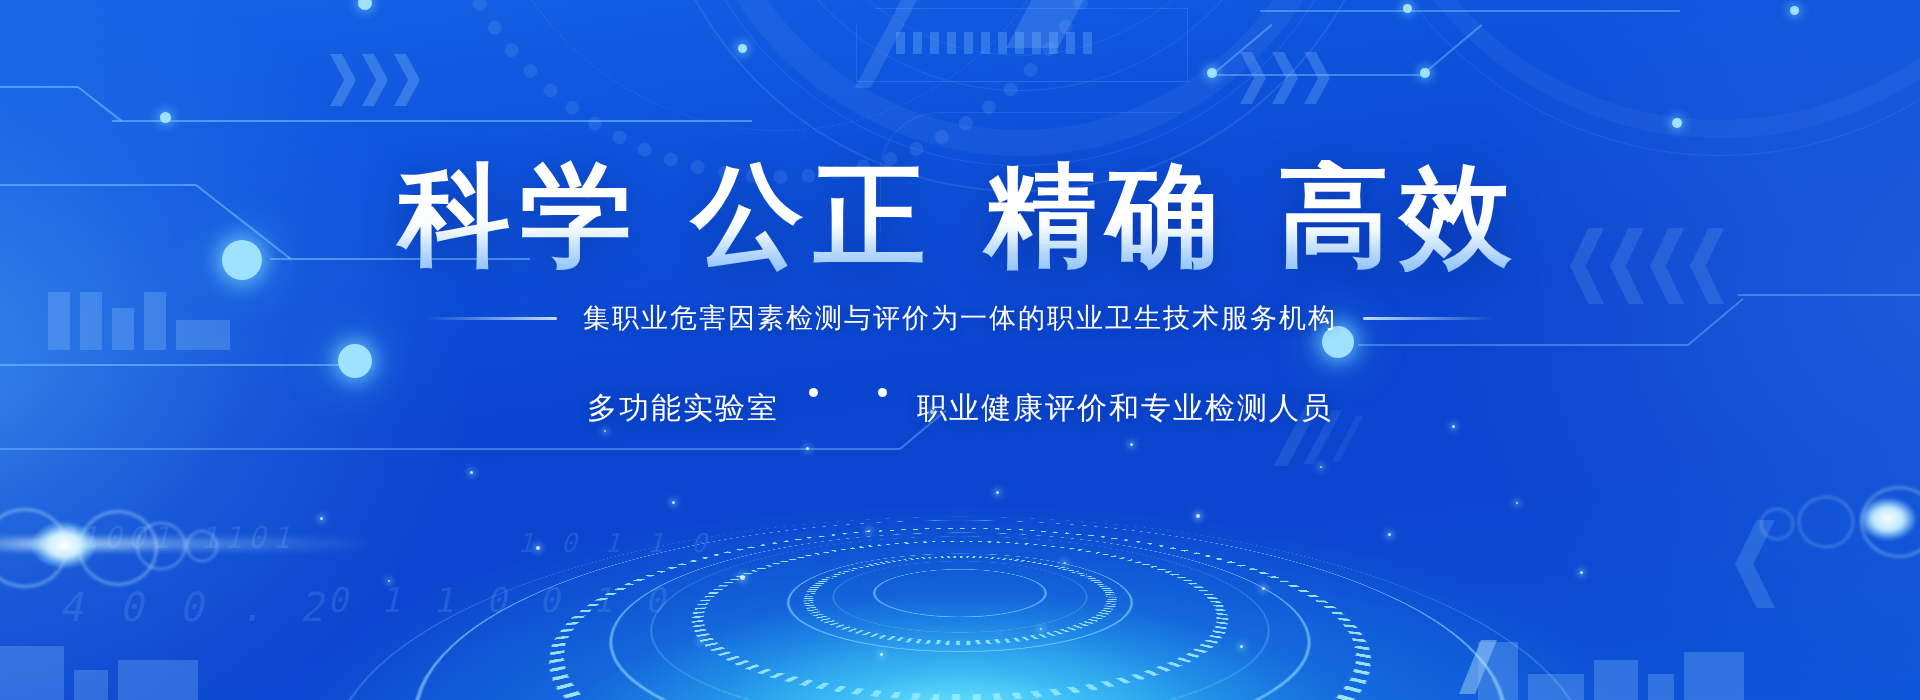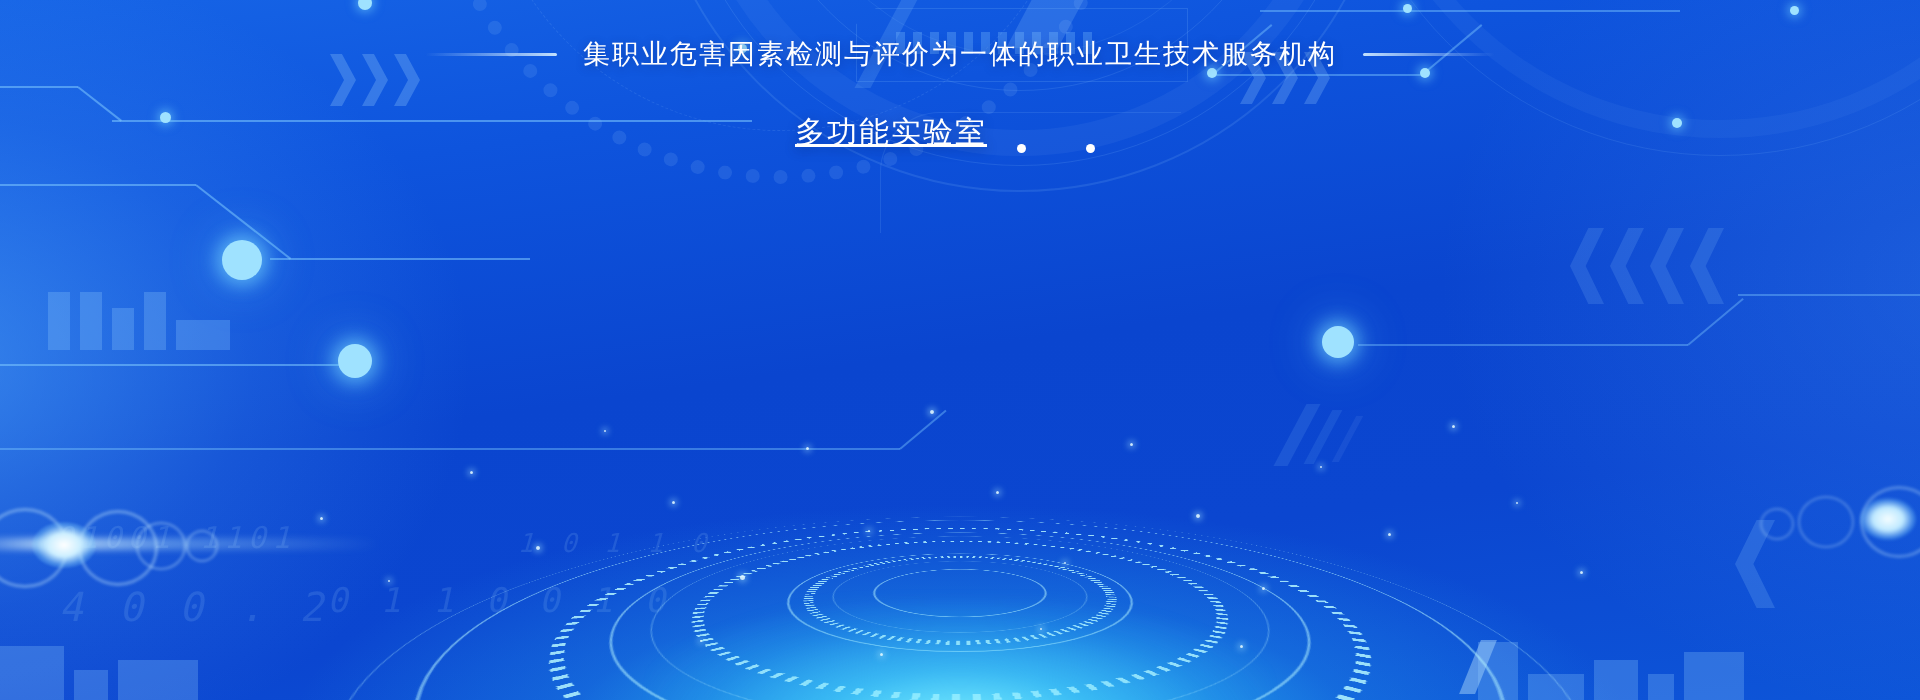--- a/index.html
+++ b/index.html
@@ -220,43 +220,42 @@
     background: linear-gradient(180deg, #ffffff 0%, #ffffff 52%, #eef7ff 64%, #b9d9ff 82%, #8ec2fb 100%);
     -webkit-background-clip: text;
     background-clip: text;
     color: transparent;
     -webkit-text-fill-color: transparent;
     filter: drop-shadow(0 6px 18px rgba(4,30,110,0.35));
   }
   .headline span { padding: 0 4px; }
 
   .subline {
-    margin-top: 36px;
+    margin-top: 28px;
     display: flex; align-items: center; gap: 26px;
   }
   .rule {
     width: 132px; height: 3px; border-radius: 2px;
   }
   .rule.l { background: linear-gradient(90deg, rgba(190,225,255,0) 0%, rgba(205,232,255,0.95) 100%); }
   .rule.r { background: linear-gradient(90deg, rgba(205,232,255,0.95) 0%, rgba(190,225,255,0) 100%); }
   .subtitle {
     font-size: 27px;
     letter-spacing: 2px;
     color: #ffffff;
     white-space: nowrap;
     text-shadow: 0 2px 10px rgba(5,40,120,0.45);
   }
 
   .features {
-    margin-top: 40px;
-    display: flex; align-items: flex-end;
+    margin-top: 52px;
+    display: flex; align-items: flex-start;
     font-size: 30px; letter-spacing: 2px; color: #ffffff;
     white-space: nowrap;
     text-shadow: 0 2px 12px rgba(5,40,120,0.45);
-    text-decoration: underline;
   }
   .features .dot {
     display: inline-block; width: 9px; height: 9px; border-radius: 50%;
     background: #ffffff; margin: 0 30px; flex: none;
   }
 </style>
 </head>
 <body>
 
 <div class="banner">
@@ -442,27 +441,34 @@
     <div class="flare-r">
       <b class="r1"></b>
         <b class="r2"></b>
         <b class="r3"></b>
       <div class="core"></div>
     </div>
   </div>
 
   <div class="content">
 
+    <div class="headline">
+      <span>科学</span>
+      <span>公正</span>
+      <span>精确</span>
+      <span>高效</span>
+    </div>
 
     <div class="subline">
       <span class="rule l"></span>
       <span class="subtitle">集职业危害因素检测与评价为一体的职业卫生技术服务机构</span>
       <span class="rule r"></span>
     </div>
 
     <div class="features">
       <span>多功能实验室</span>
       <span class="dot"></span>
       <span class="dot"></span>
+      <span>职业健康评价和专业检测人员</span>
     </div>
 
   </div>
 </div>
 
 </body></html>

